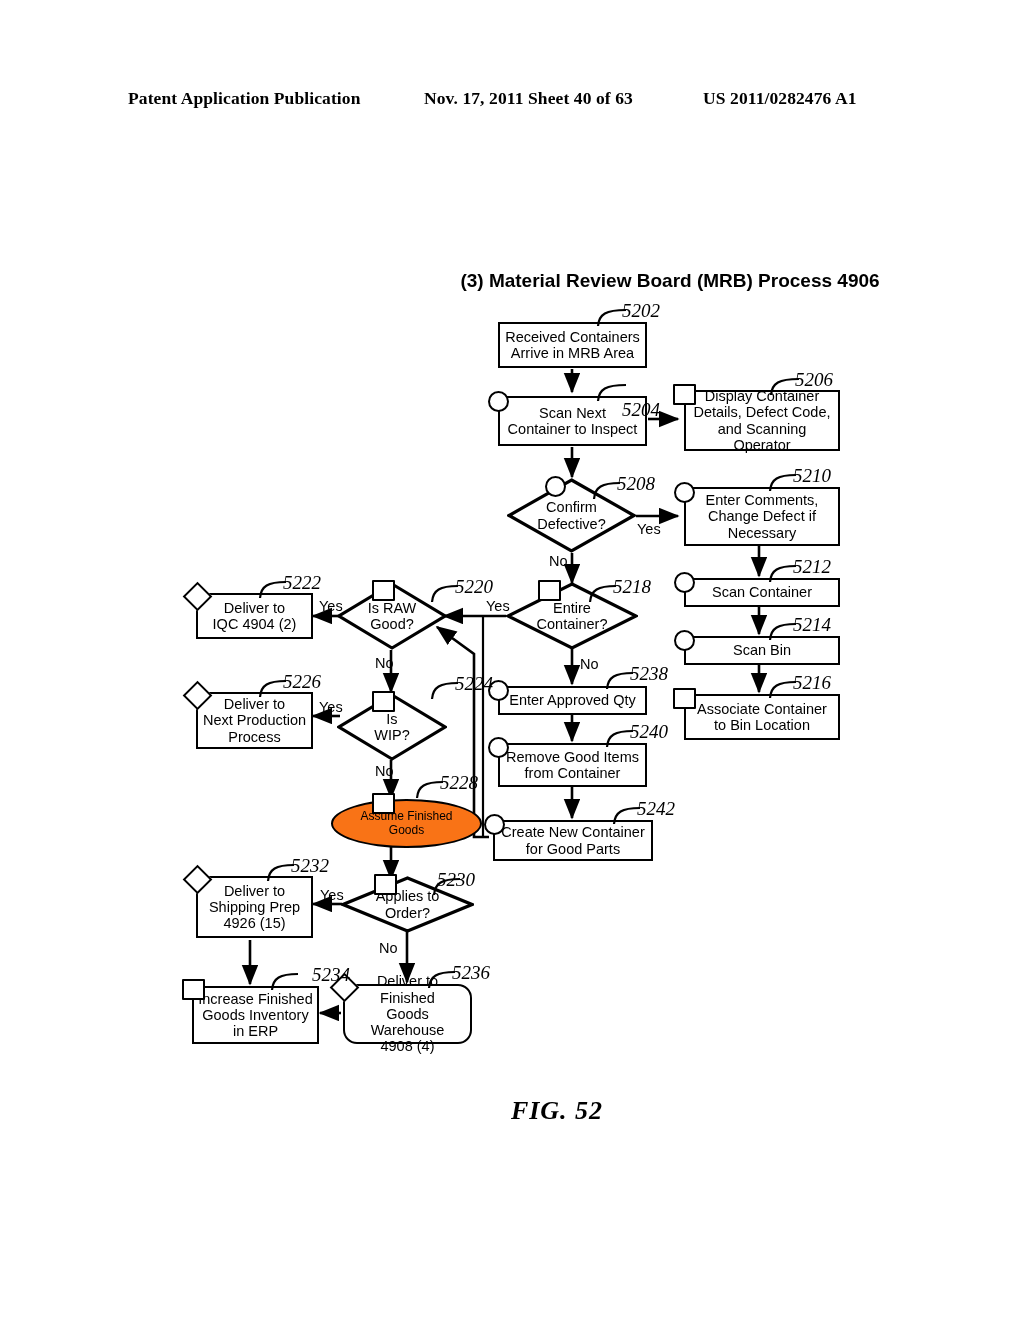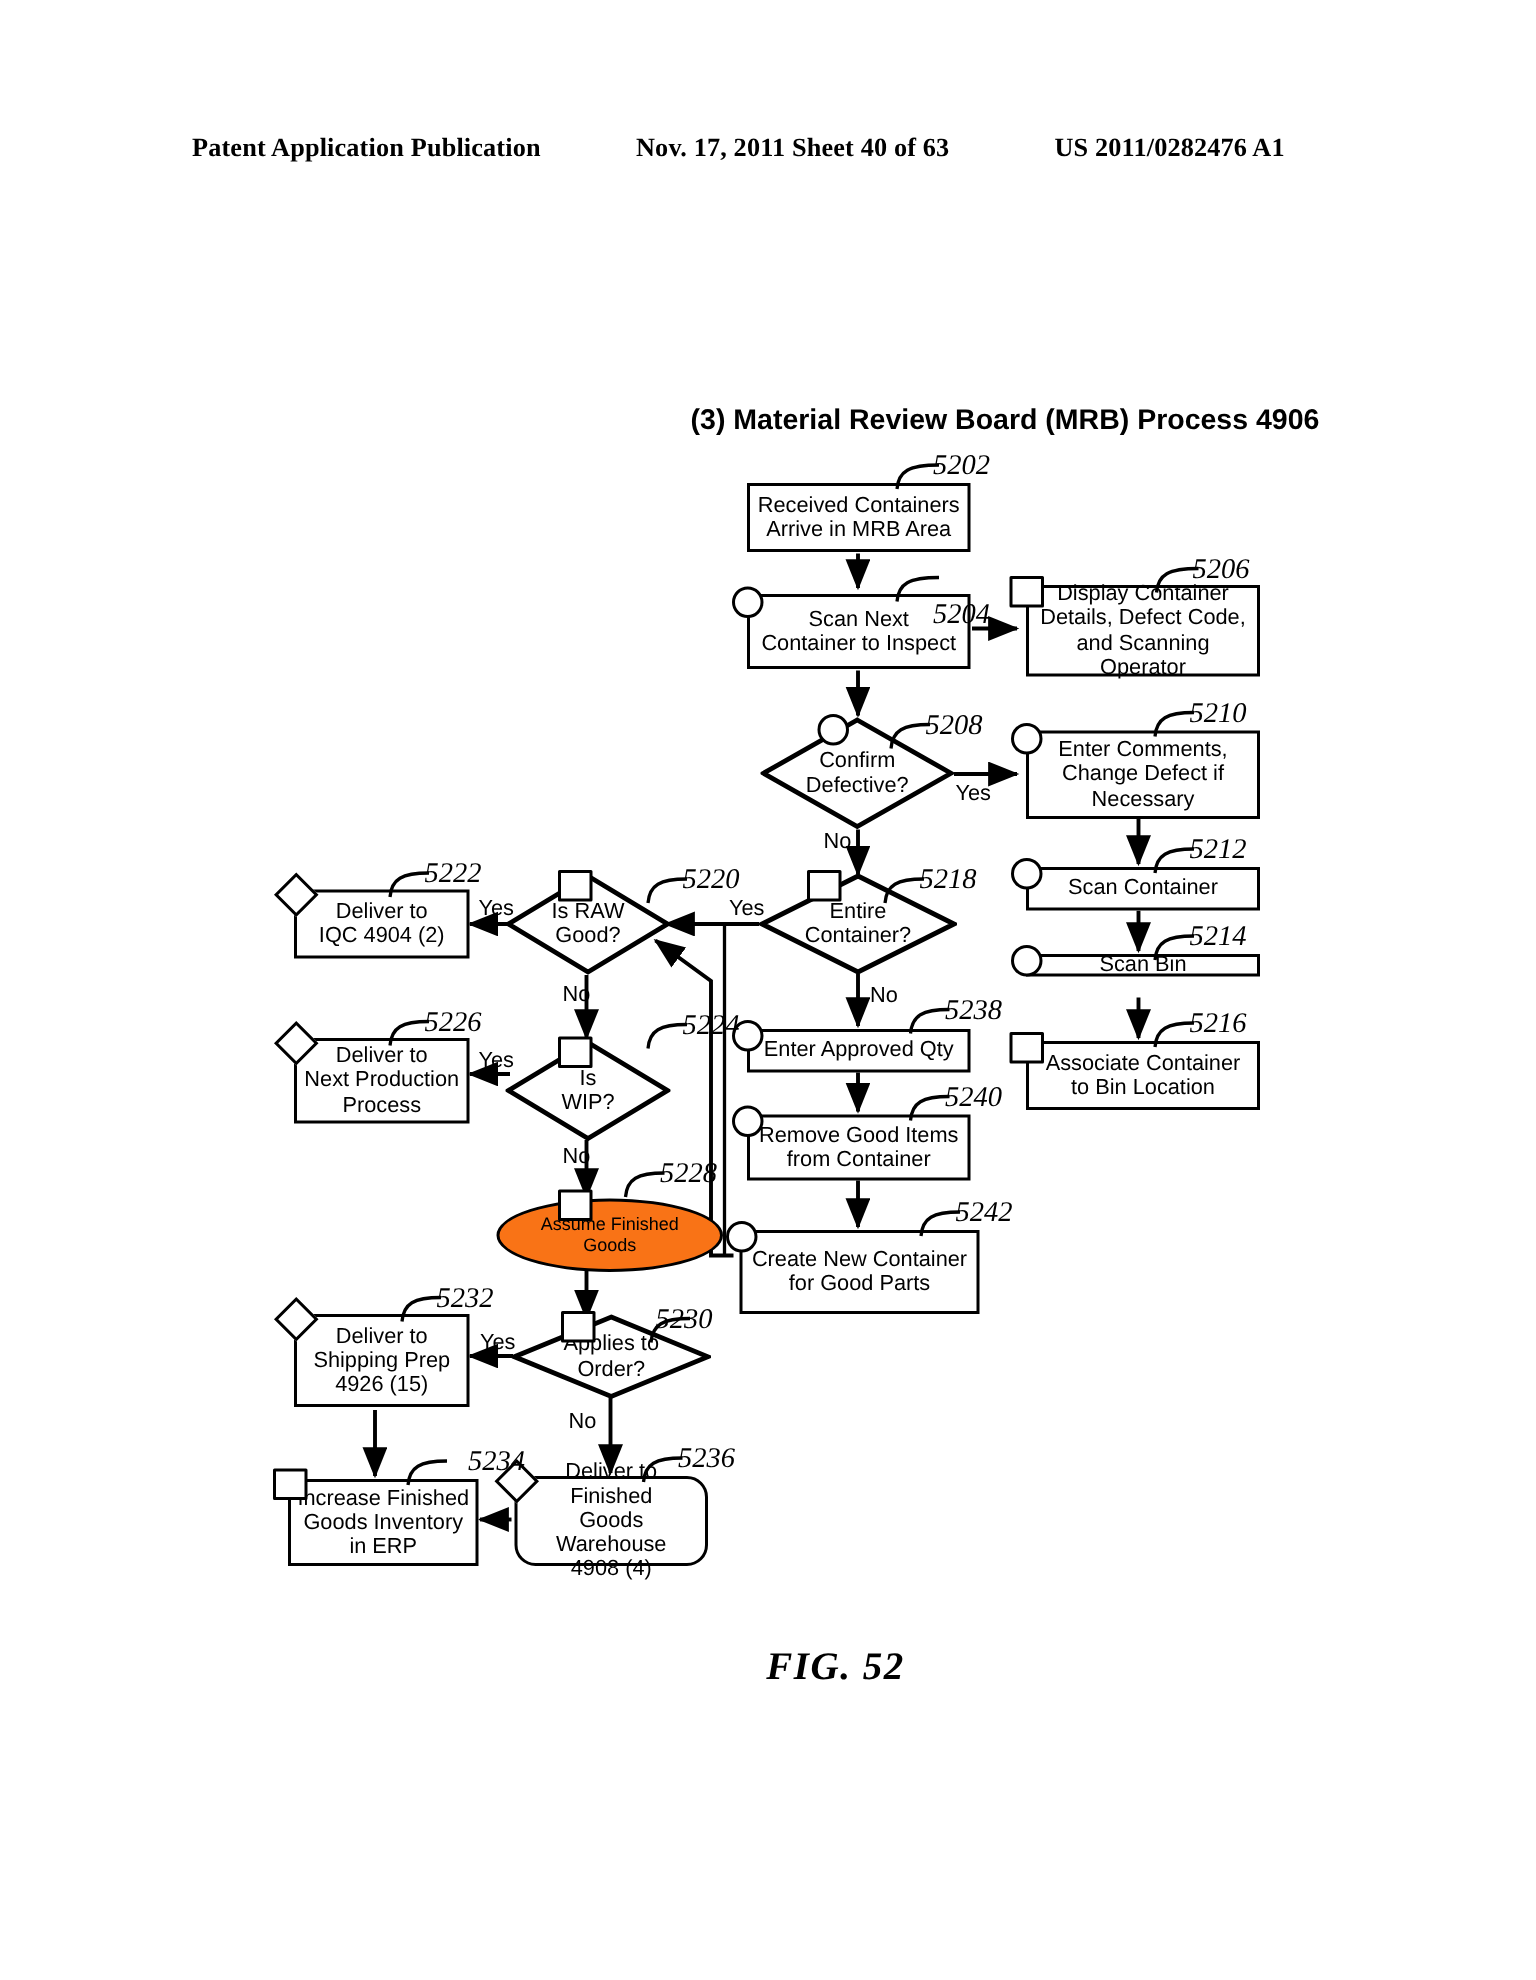--- a/index.html
+++ b/index.html
@@ -193,21 +193,21 @@
 
   <div class="node rect" style="left:684px;top:578px;width:156px;height:29px;">
     <span>Scan Container</span>
   </div>
   <div class="mk worker" style="left:674px;top:572px;"></div>
   <div class="ref" style="left:793px;top:556px;">5212</div>
   <svg class="node" style="left:768px;top:562px;width:30px;height:22px;">
     <path d="M2,20 C3,8 10,4 28,4" stroke="#000" stroke-width="2.2" fill="none"></path>
   </svg>
 
-  <div class="node rect" style="left:684px;top:636px;width:156px;height:15px;">
+  <div class="node rect" style="left:684px;top:636px;width:156px;height:29px;">
     <span>Scan Bin</span>
   </div>
   <div class="mk worker" style="left:674px;top:630px;"></div>
   <div class="ref" style="left:793px;top:614px;">5214</div>
   <svg class="node" style="left:768px;top:620px;width:30px;height:22px;">
     <path d="M2,20 C3,8 10,4 28,4" stroke="#000" stroke-width="2.2" fill="none"></path>
   </svg>
 
   <div class="node rect" style="left:684px;top:694px;width:156px;height:46px;">
     <span>Associate Container<br>to Bin Location</span>
@@ -331,21 +331,21 @@
 
   <div class="node rect" style="left:498px;top:743px;width:149px;height:44px;">
     <span>Remove Good Items<br>from Container</span>
   </div>
   <div class="mk worker" style="left:488px;top:737px;"></div>
   <div class="ref" style="left:630px;top:721px;">5240</div>
   <svg class="node" style="left:605px;top:727px;width:30px;height:22px;">
     <path d="M2,20 C3,8 10,4 28,4" stroke="#000" stroke-width="2.2" fill="none"></path>
   </svg>
 
-  <div class="node rect" style="left:493px;top:820px;width:160px;height:56px;">
+  <div class="node rect" style="left:493px;top:820px;width:160px;height:41px;">
     <span>Create New Container<br>for Good Parts</span>
   </div>
   <div class="mk worker" style="left:484px;top:814px;"></div>
   <div class="ref" style="left:637px;top:798px;">5242</div>
   <svg class="node" style="left:612px;top:804px;width:30px;height:22px;">
     <path d="M2,20 C3,8 10,4 28,4" stroke="#000" stroke-width="2.2" fill="none"></path>
   </svg>
 
   <div class="blab" style="left:637px;top:521px;">Yes</div>
   <div class="blab" style="left:549px;top:553px;">No</div>

